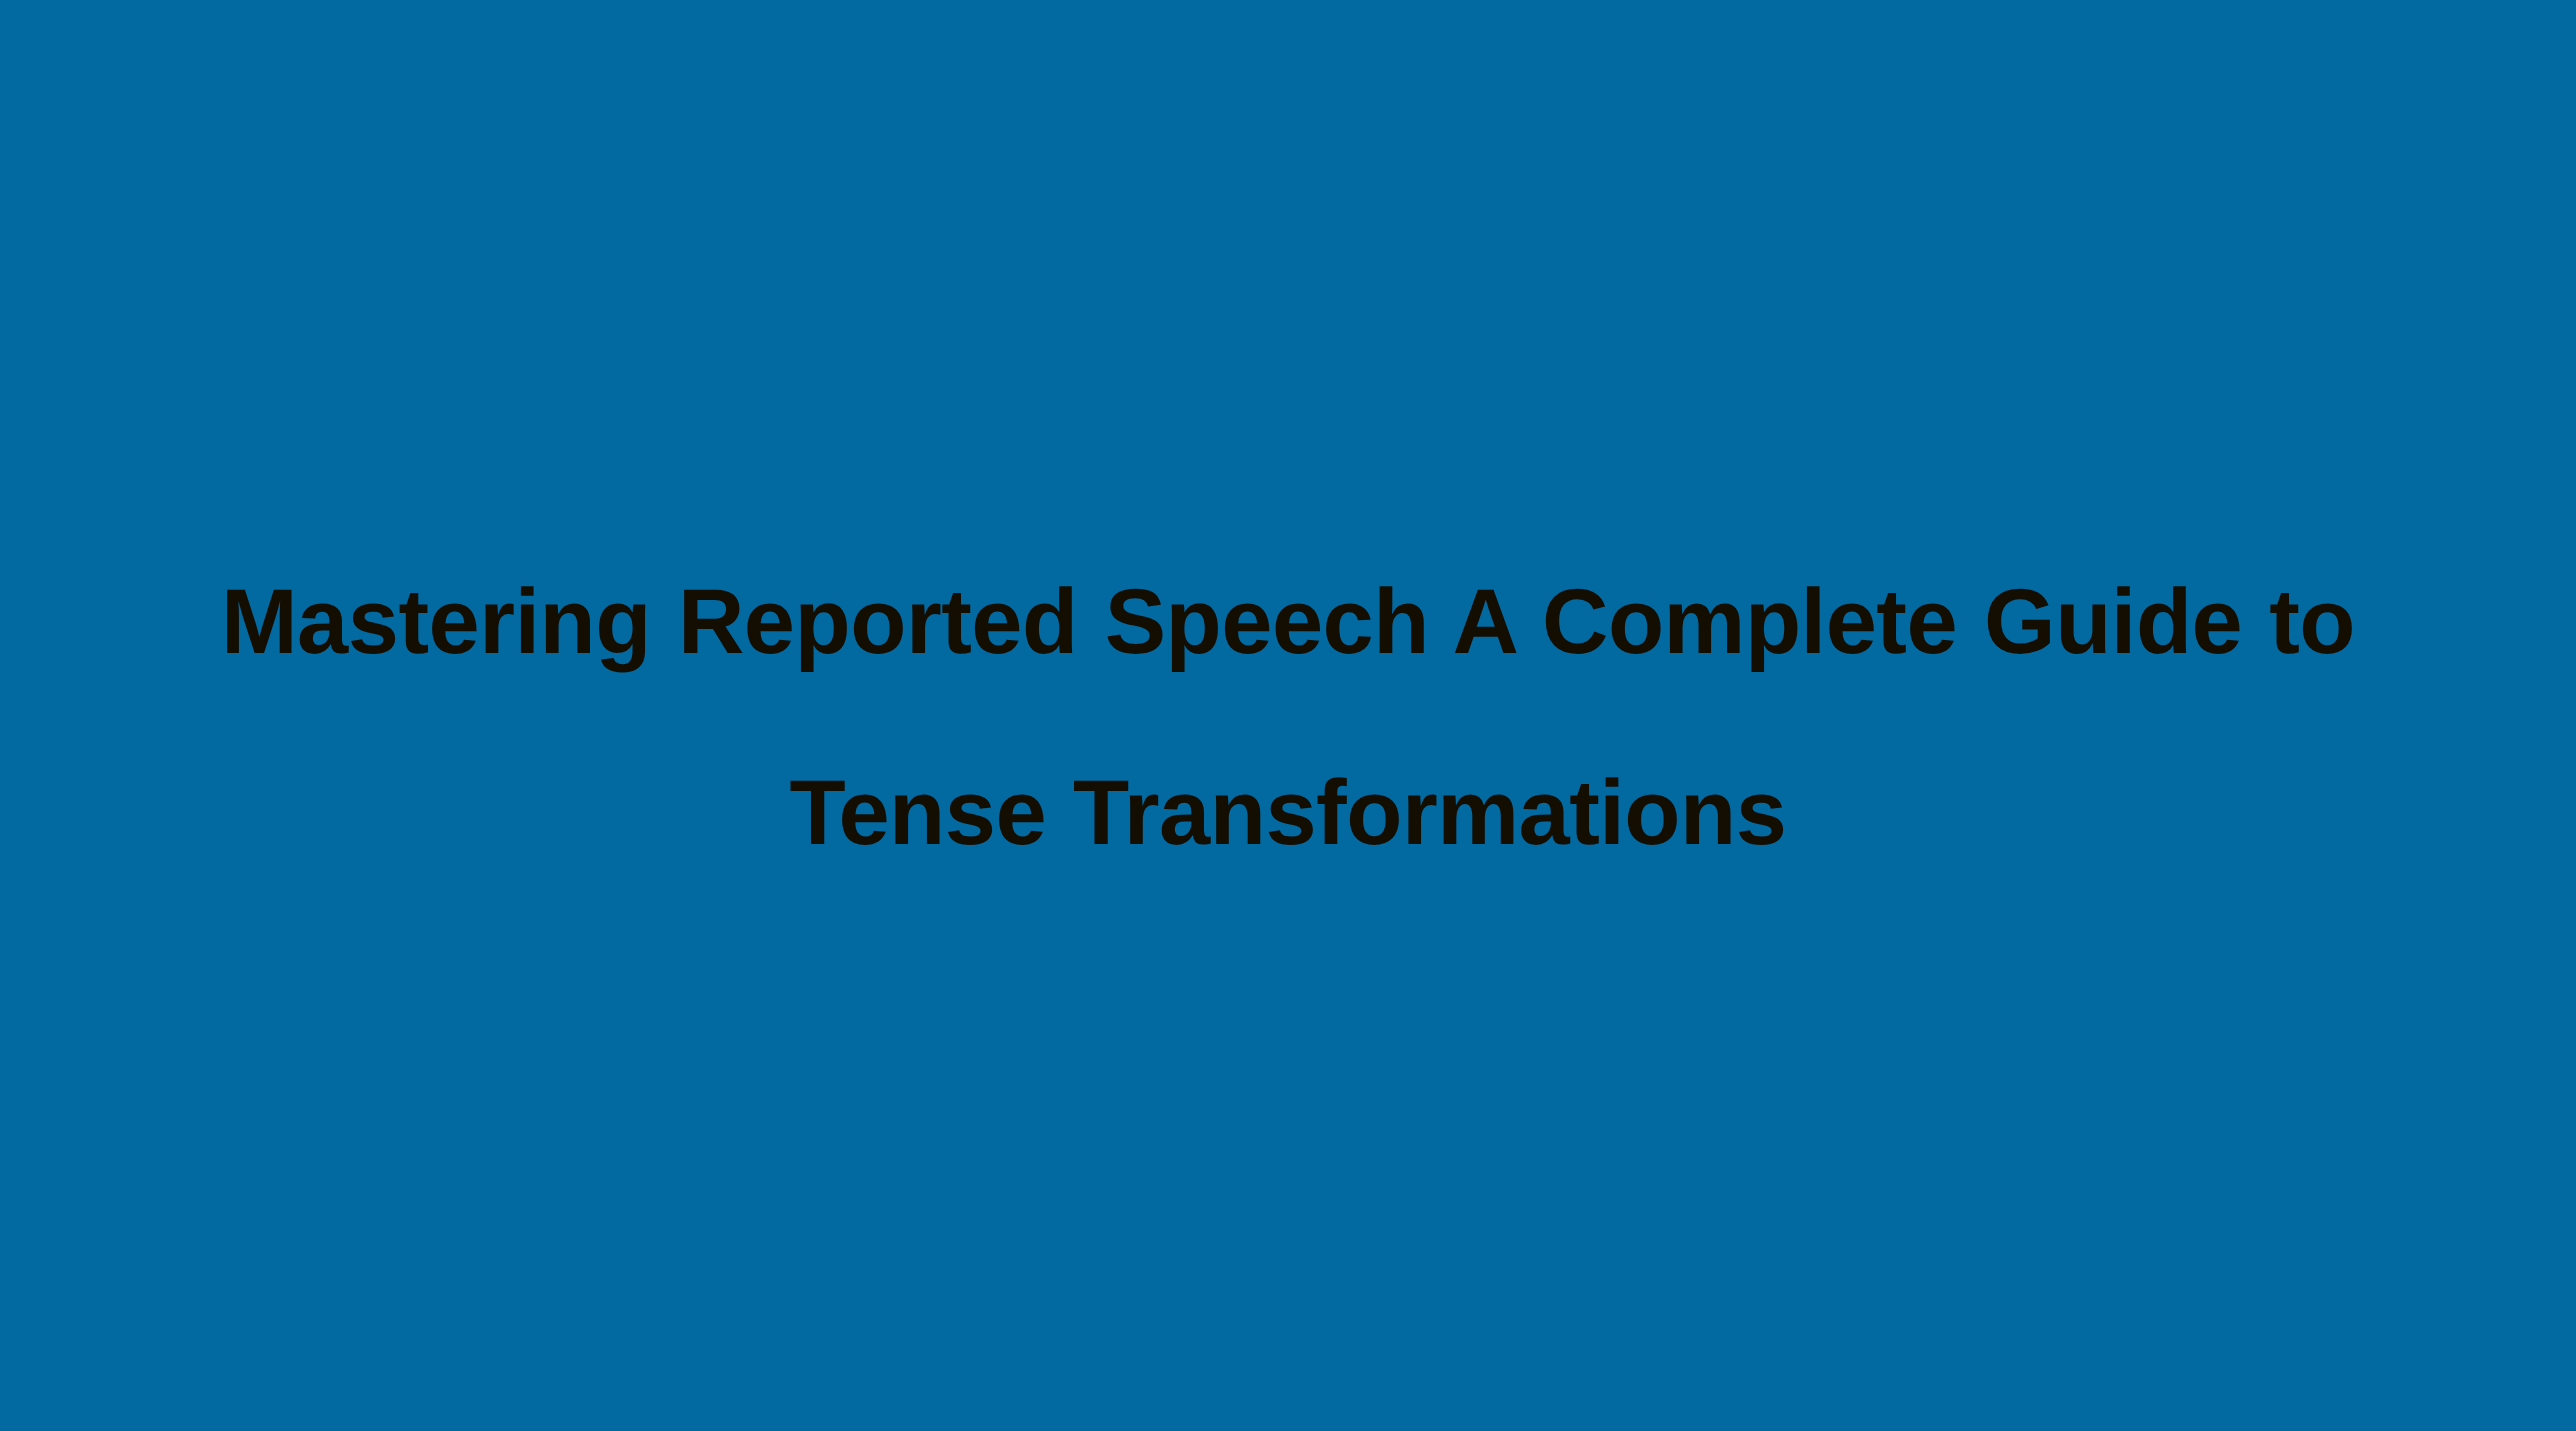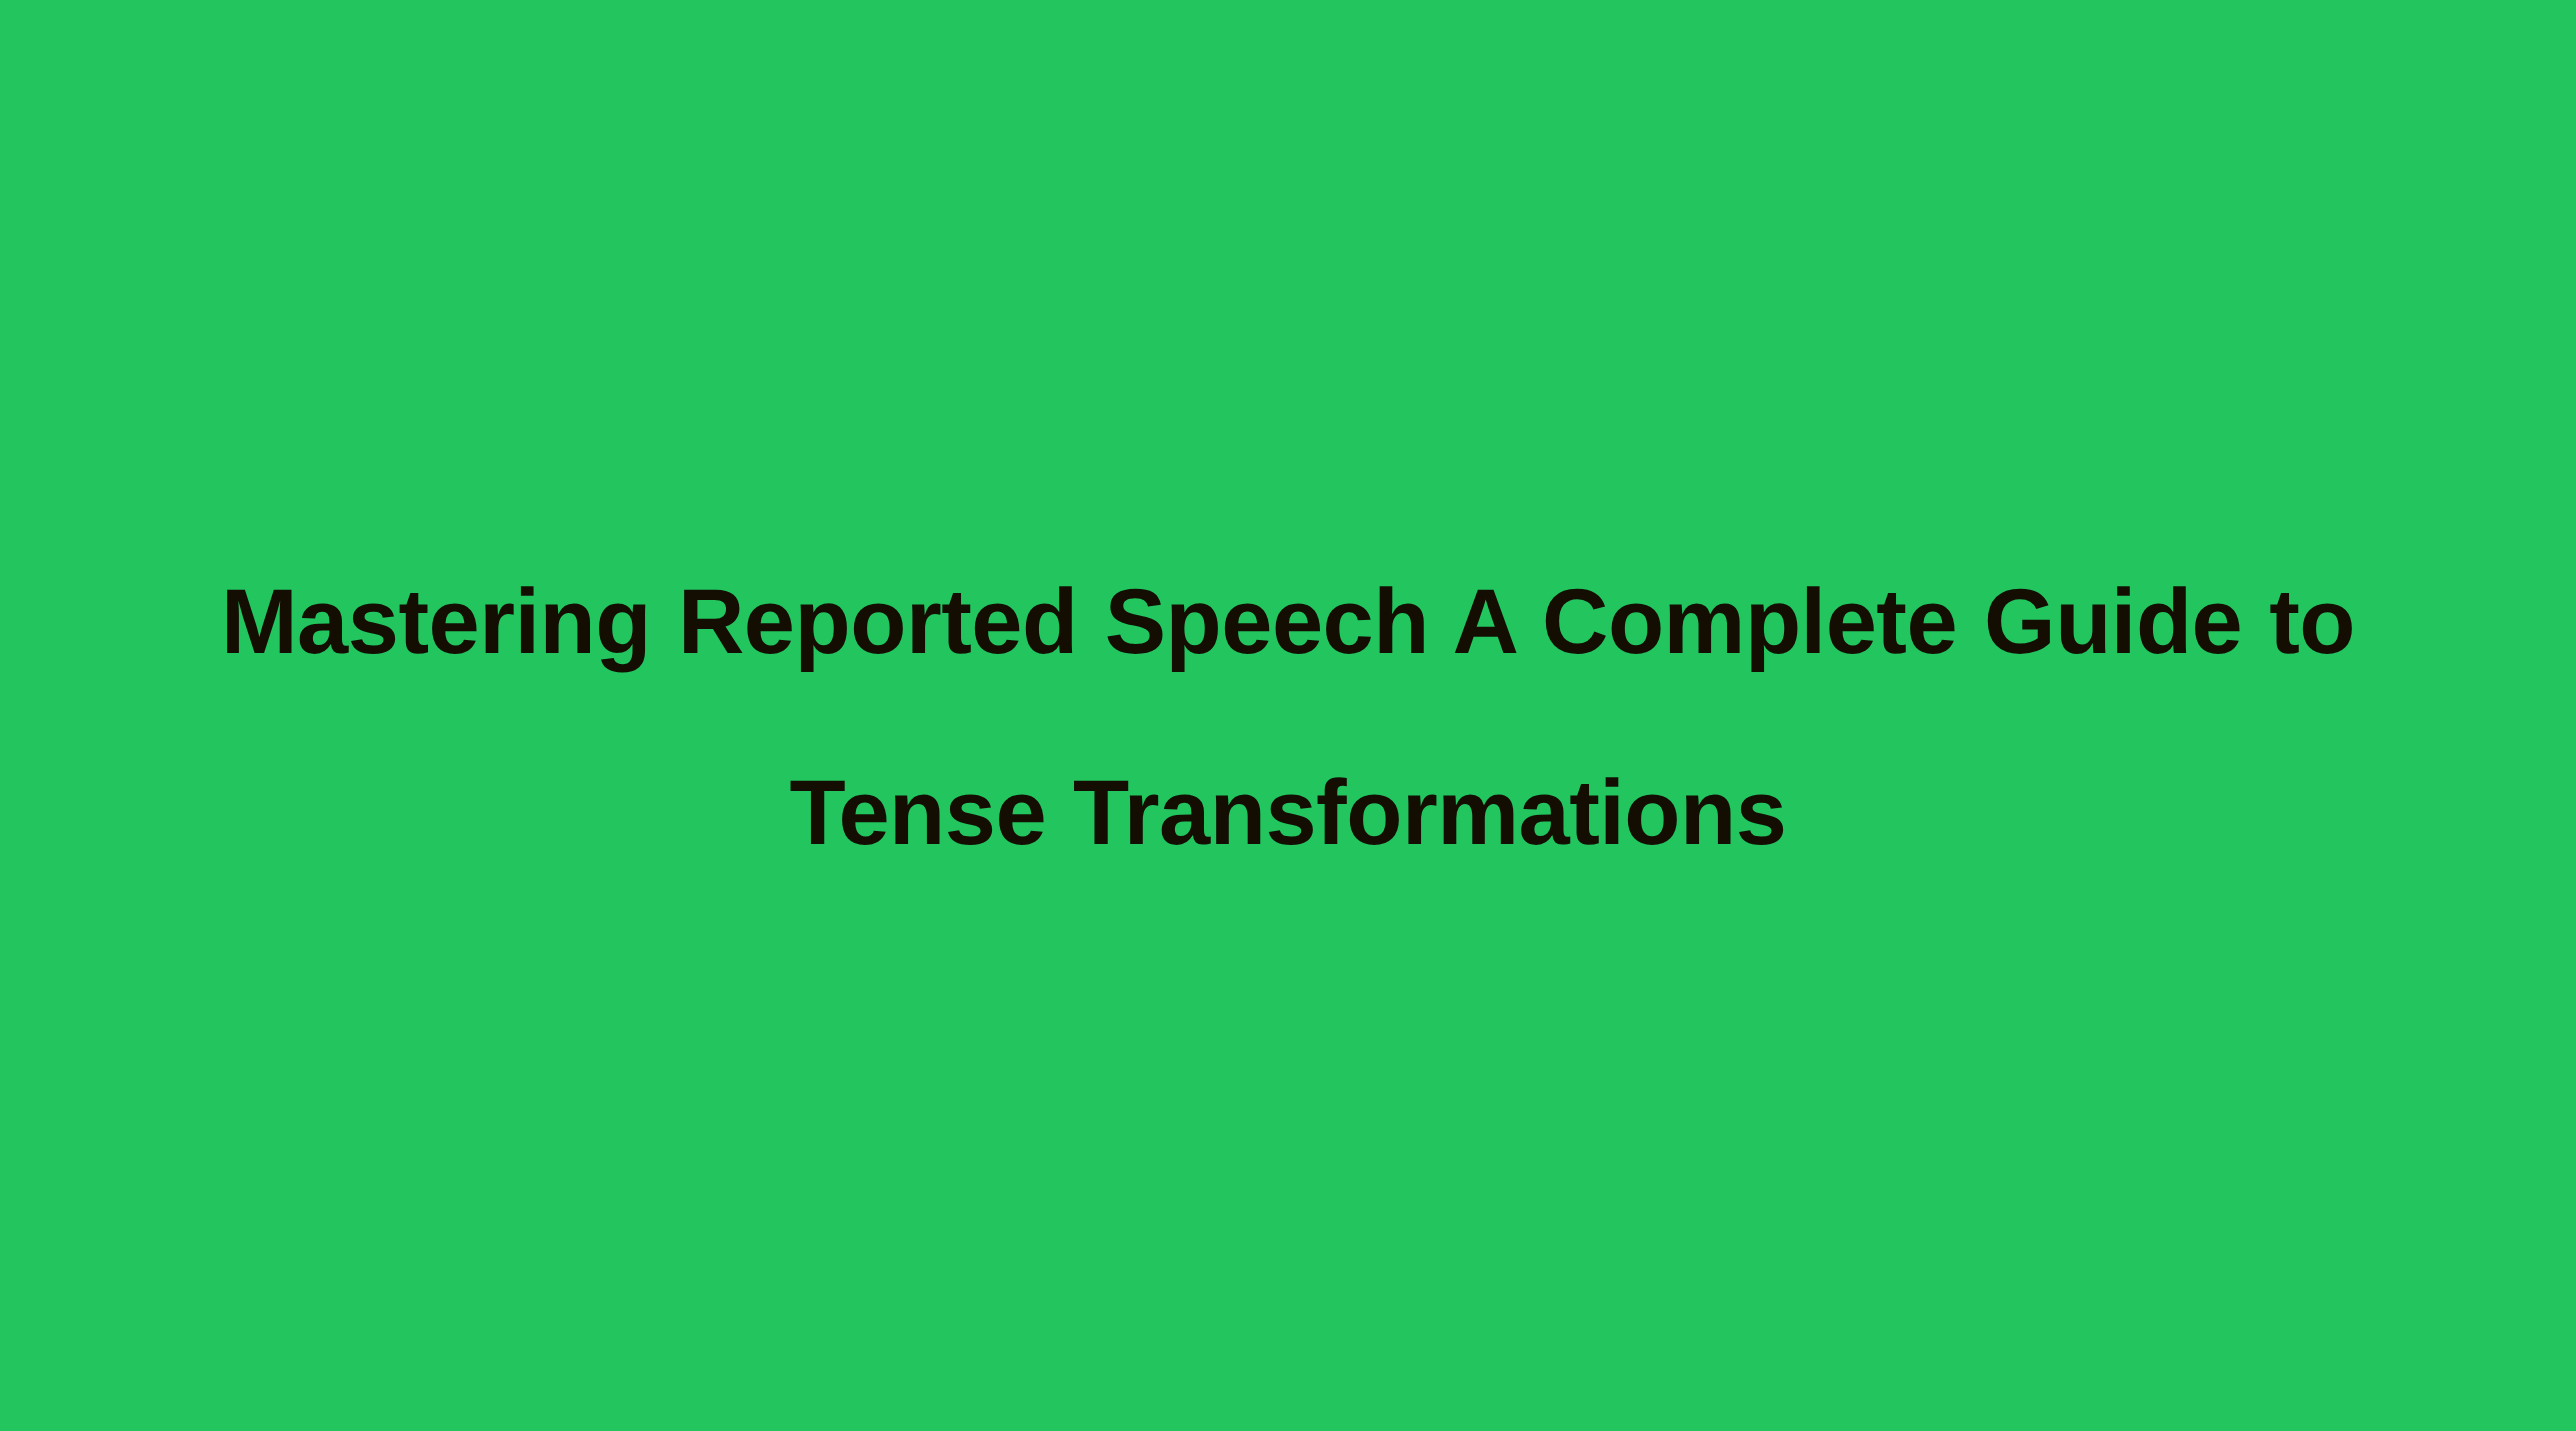--- a/index.html
+++ b/index.html
@@ -50,20 +50,20 @@
     text-rendering: geometricPrecision;
     -webkit-font-smoothing: antialiased;
     max-width: 2357px;
     margin-left: auto;
     margin-right: auto;
   }
 </style>
 </head>
 <body>
 
-<div id="title-card" style="background: #22c55e;">
+<div id="title-card" style="background: #0369a1;">
 
   <div id="title-block">
     <h1 id="headline" style="color: rgb(19, 13, 2);">Mastering Reported Speech A Complete Guide to Tense Transformations</h1>
   </div>
 
 </div>
 
 
 </body></html>

